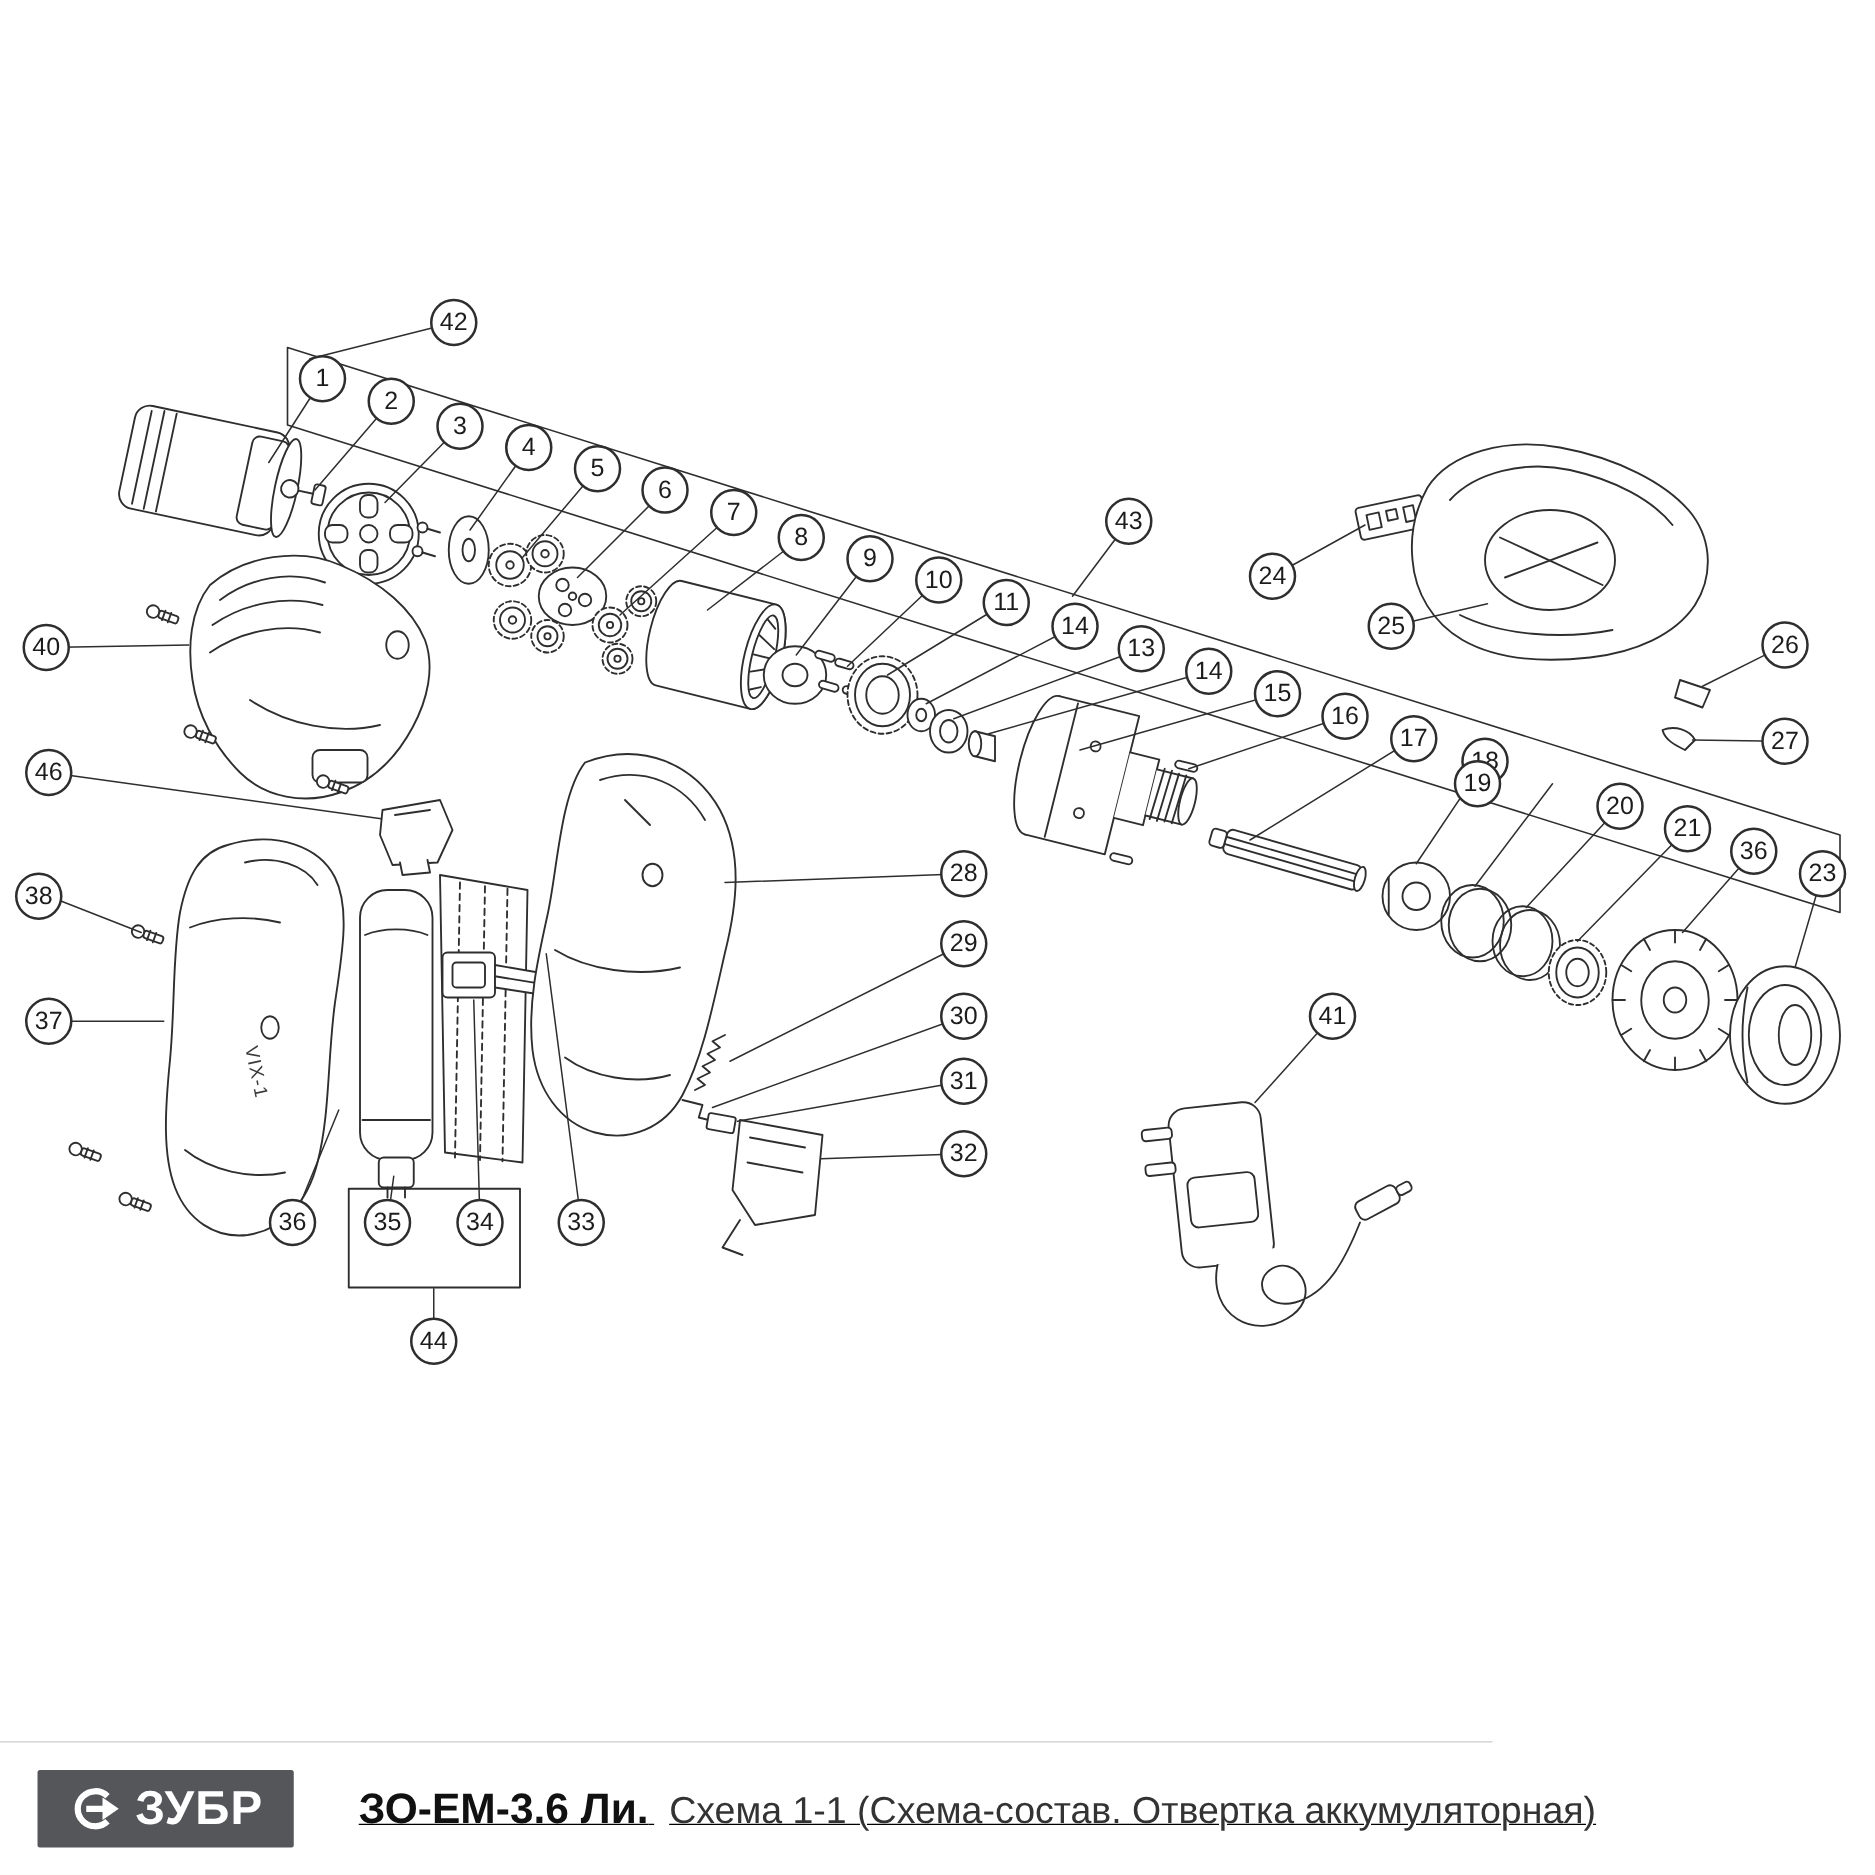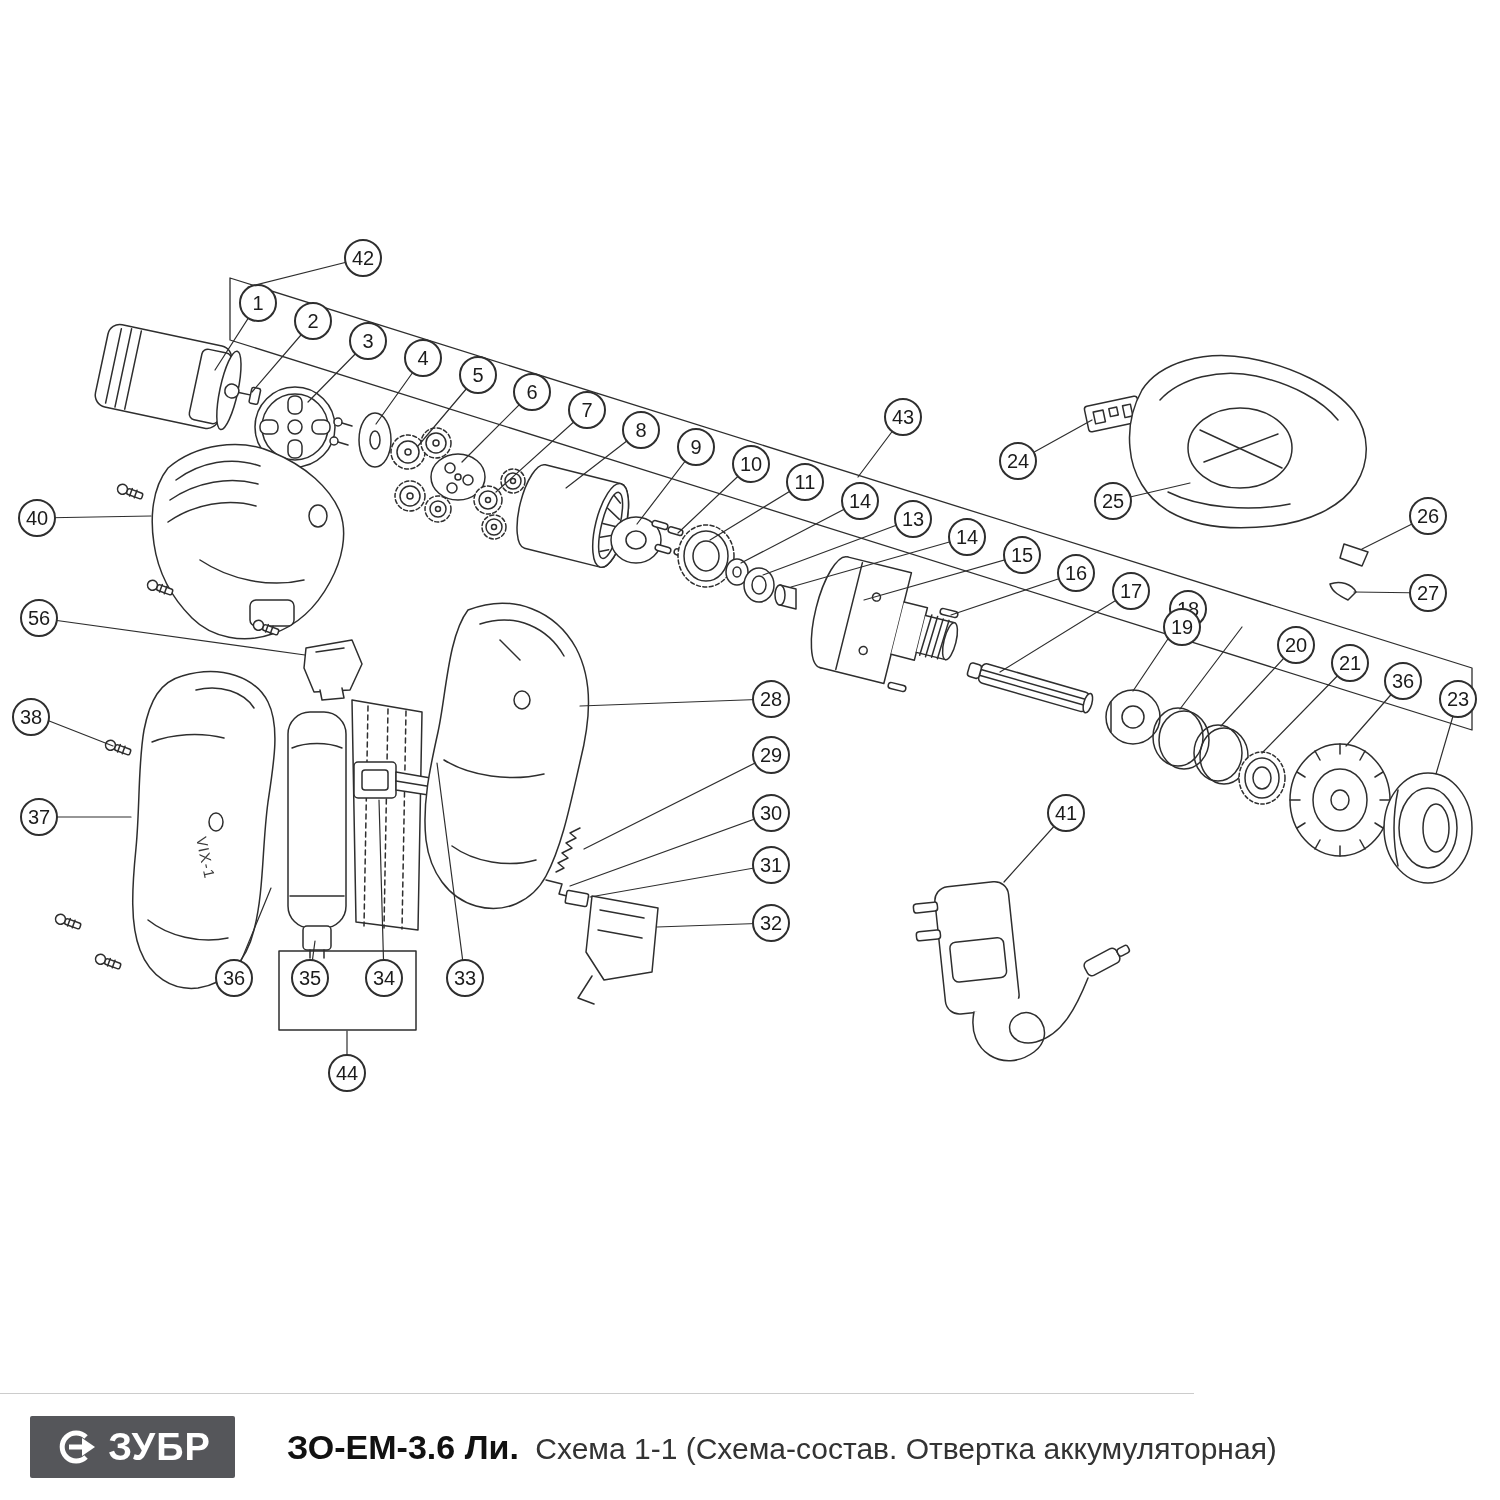--- a/index.html
+++ b/index.html
@@ -18,21 +18,21 @@
     position:absolute; left:0; top:1393px; width:1194px; height:107px;
     border-top:1px solid #cccccc; background:#ffffff; box-sizing:border-box;
     display:flex; align-items:center; padding-left:30px;
   }
   .logo {
     width:205px; height:62px; background:#55565a; border-radius:2px;
     display:flex; align-items:center; justify-content:center; gap:10px;
     flex:0 0 auto;
   }
   .logo .brand { color:#ffffff; font-weight:700; font-size:38px; letter-spacing:1px; }
-  .title { margin-left:52px; white-space:nowrap; }
+  .title { margin-left:52px; white-space:nowrap;text-decoration:underline; }
   .title .model { font-weight:700; font-size:34px; color:#111111; }
   .title .subtitle { font-weight:400; font-size:30px; color:#333333; margin-left:12px; }
 </style>
 </head>
 <body>
 
 <div class="canvas">
 
   <svg class="diagram" width="1500" height="1500" viewBox="0 0 1500 1500">
     <g stroke="#2e2e2e" fill="none" stroke-width="1.5" stroke-linejoin="round" stroke-linecap="round">
@@ -447,21 +447,21 @@
   <div class="callout" style="left:752px;top:736px">29</div>
   <div class="callout" style="left:752px;top:794px">30</div>
   <div class="callout" style="left:752px;top:846px">31</div>
   <div class="callout" style="left:752px;top:904px">32</div>
   <div class="callout" style="left:446px;top:959px">33</div>
   <div class="callout" style="left:365px;top:959px">34</div>
   <div class="callout" style="left:291px;top:959px">35</div>
   <div class="callout" style="left:215px;top:959px">36</div>
   <div class="callout" style="left:20px;top:798px">37</div>
   <div class="callout" style="left:12px;top:698px">38</div>
-  <div class="callout" style="left:20px;top:599px">56</div>
+  <div class="callout" style="left:20px;top:599px">46</div>
   <div class="callout" style="left:18px;top:499px">40</div>
   <div class="callout" style="left:1047px;top:794px">41</div>
   <div class="callout" style="left:344px;top:239px">42</div>
   <div class="callout" style="left:884px;top:398px">43</div>
   <div class="callout" style="left:328px;top:1054px">44</div>
 
   <div class="footer">
     <div class="logo">
       <svg width="44" height="44" viewBox="0 0 44 44">
         <path d="M32 12 A14 14 0 1 0 32 32" stroke="#ffffff" stroke-width="5" fill="none"></path>

